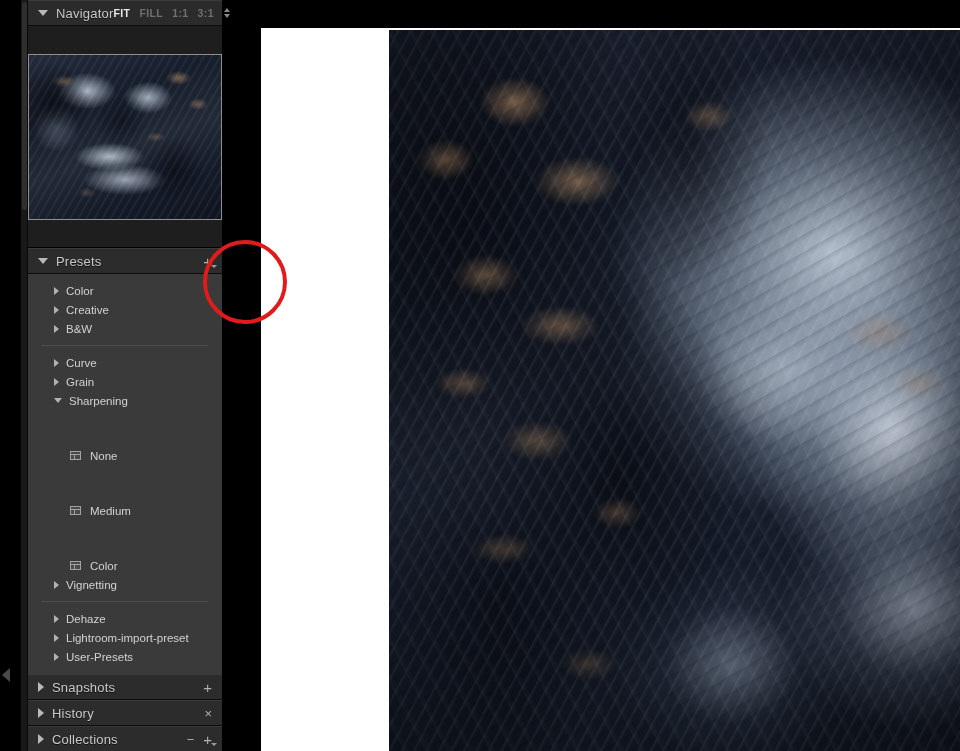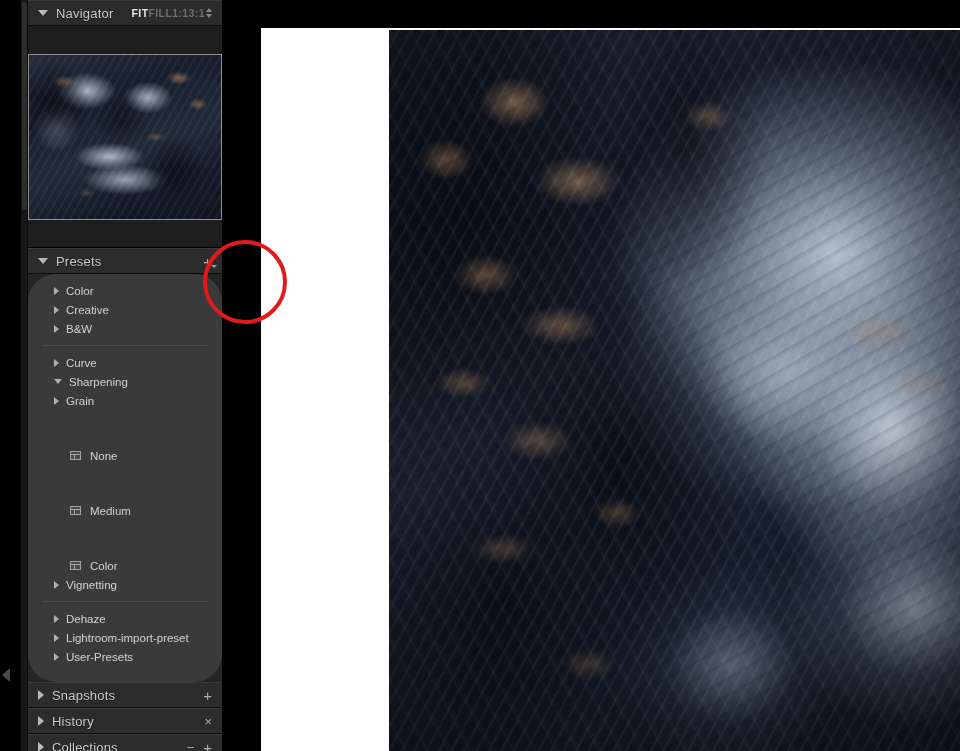--- a/index.html
+++ b/index.html
@@ -148,41 +148,41 @@
     font-size:15px; line-height:1; color:#b0b0b0; cursor:default; user-select:none;
     position:relative;
   }
   .hact.small{ font-size:13px; }
   .hact .caret{
     position:absolute; right:-5px; bottom:1px; width:0;height:0;
     border-left:3px solid transparent;border-right:3px solid transparent;border-top:3px solid #9a9a9a;
   }
 
   
-  .zoomset{ display:flex; align-items:center; }
+  .zoomset{ display:flex; align-items:center; gap:9px; }
   .zl{ font-size:10.5px; letter-spacing:.4px; color:#6f6f6f; font-weight:bold; }
   .zl.active{ color:#e8e8e8; }
   .stepper{ display:flex; flex-direction:column; gap:2px; margin-left:1px; }
   .stepper i{ width:0;height:0; }
   .stepper i.up{ border-left:3.5px solid transparent;border-right:3.5px solid transparent;border-bottom:4px solid #8a8a8a; }
   .stepper i.dn{ border-left:3.5px solid transparent;border-right:3.5px solid transparent;border-top:4px solid #8a8a8a; }
 
   
   .nav-body{
     height:222px; background:#1e1e1e;
     display:flex; align-items:center; justify-content:center;
     border-bottom:1px solid #000;
   }
   .nav-frame{
     position:relative; width:209px; height:166px;
     border:1px solid #8f8f8f; background:#111; overflow:hidden;
   }
 
   
-  .presets-body{ background:#3a3a3a; padding:7px 0 16px 0;border-radius:28px; }
+  .presets-body{ background:#3a3a3a; padding:7px 0 8px 0; }
   .prow{
     display:flex; align-items:center; height:19px; padding-left:26px;
     font-size:11.5px; color:#d2d2d2;
   }
   .prow .tri{ margin-right:7px; }
   .prow .tri.right{ border-top:4px solid transparent;border-bottom:4px solid transparent;border-left:5px solid #b2b2b2; }
   .prow .tri.down{ border-left:4px solid transparent;border-right:4px solid transparent;border-top:5px solid #b2b2b2; }
   .prow.child{ padding-left:42px;margin-top:36px; }
   .pr-icon{
     width:11px;height:9px;flex:none;margin-right:9px;
@@ -284,26 +284,26 @@
         <span>B&amp;W</span>
       </div>
 
       <div class="psep"></div>
 
       <div class="prow">
         <span class="tri right"></span>
         <span>Curve</span>
       </div>
       <div class="prow">
+        <span class="tri right"></span>
+        <span>Grain</span>
+      </div>
+      <div class="prow">
         <span class="tri down"></span>
         <span>Sharpening</span>
-      </div>
-      <div class="prow">
-        <span class="tri right"></span>
-        <span>Grain</span>
       </div>
 
       <div class="prow child">
         <span class="pr-icon"></span>
         <span>None</span>
       </div>
       <div class="prow child">
         <span class="pr-icon"></span>
         <span>Medium</span>
       </div>

